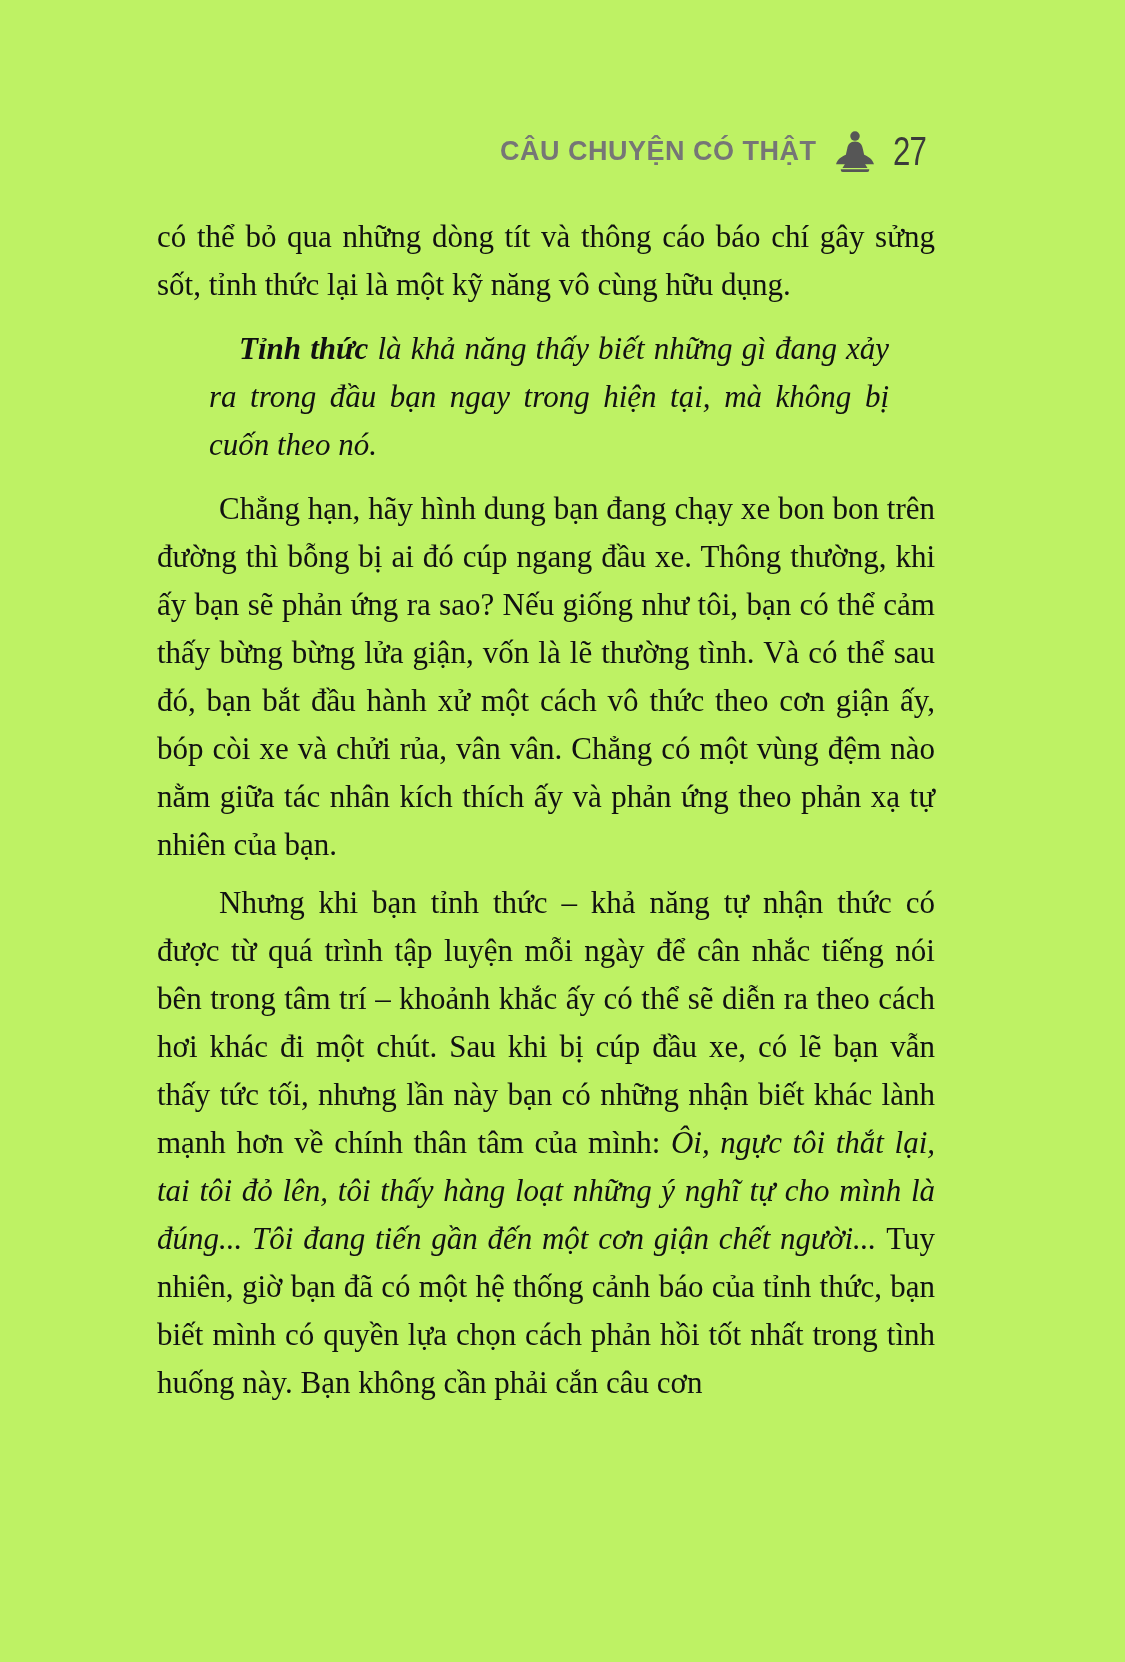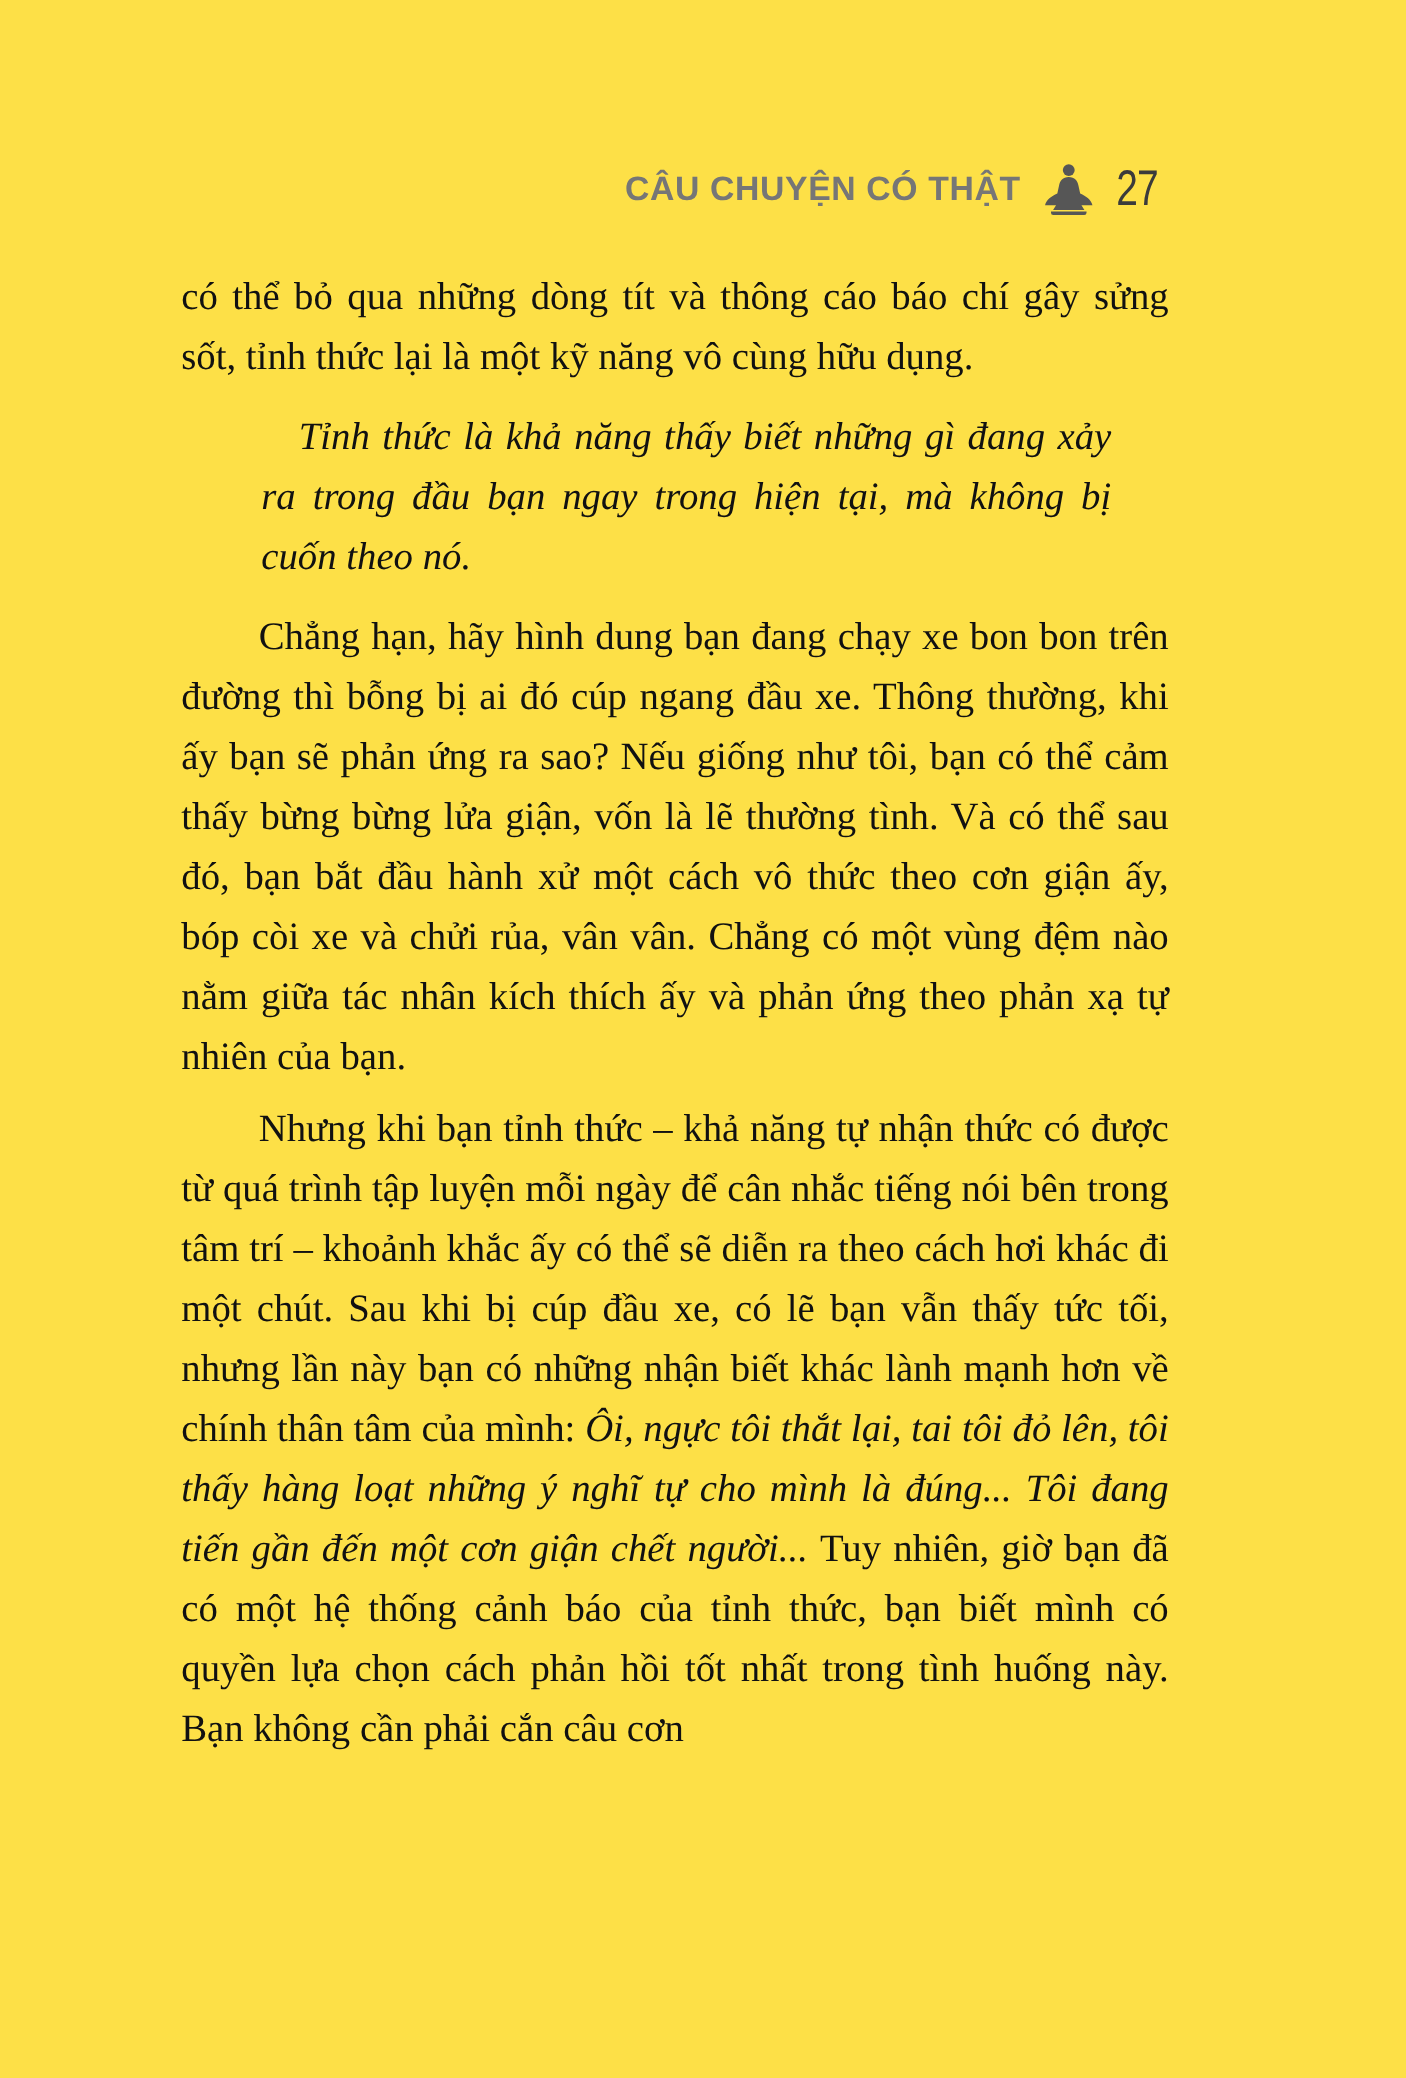--- a/index.html
+++ b/index.html
@@ -11,21 +11,21 @@
     width: 1125px;
     height: 1662px;
     position: relative;
     font-family: "Liberation Serif", serif;
     color: #1a1a1a;
     overflow: hidden;
   }
   .page {
     position: absolute;
     inset: 0;
-    background: #fde047;
+    background: #bef264;
   }
   
   .running-header {
     position: absolute;
     top: 130px;
     left: 145px;
     width: 790px;
     display: flex;
     align-items: center;
     justify-content: flex-end;
@@ -60,34 +60,34 @@
     position: absolute;
     top: 213px;
     left: 145px;
     width: 790px;
     font-size: 31px;
     line-height: 48px;
     text-align: justify;
     color: #111111;
   }
   .text-block p.para {
-    margin: 0 0 10px 0;
+    margin: 0 0 10px 12px;
   }
   .text-block p.para.indent {
     text-indent: 62px;
   }
   .definition {
     margin: 16px 0 16px 0;
     padding-left: 64px;
     padding-right: 46px;
     text-indent: 30px;
     font-style: italic;
   }
   .definition strong {
-    font-weight: 400;
+    font-weight: 700;
     font-style: italic;
   }
   .em {
     font-style: italic;
   }
 </style>
 </head>
 <body>
 
 <div class="page">

